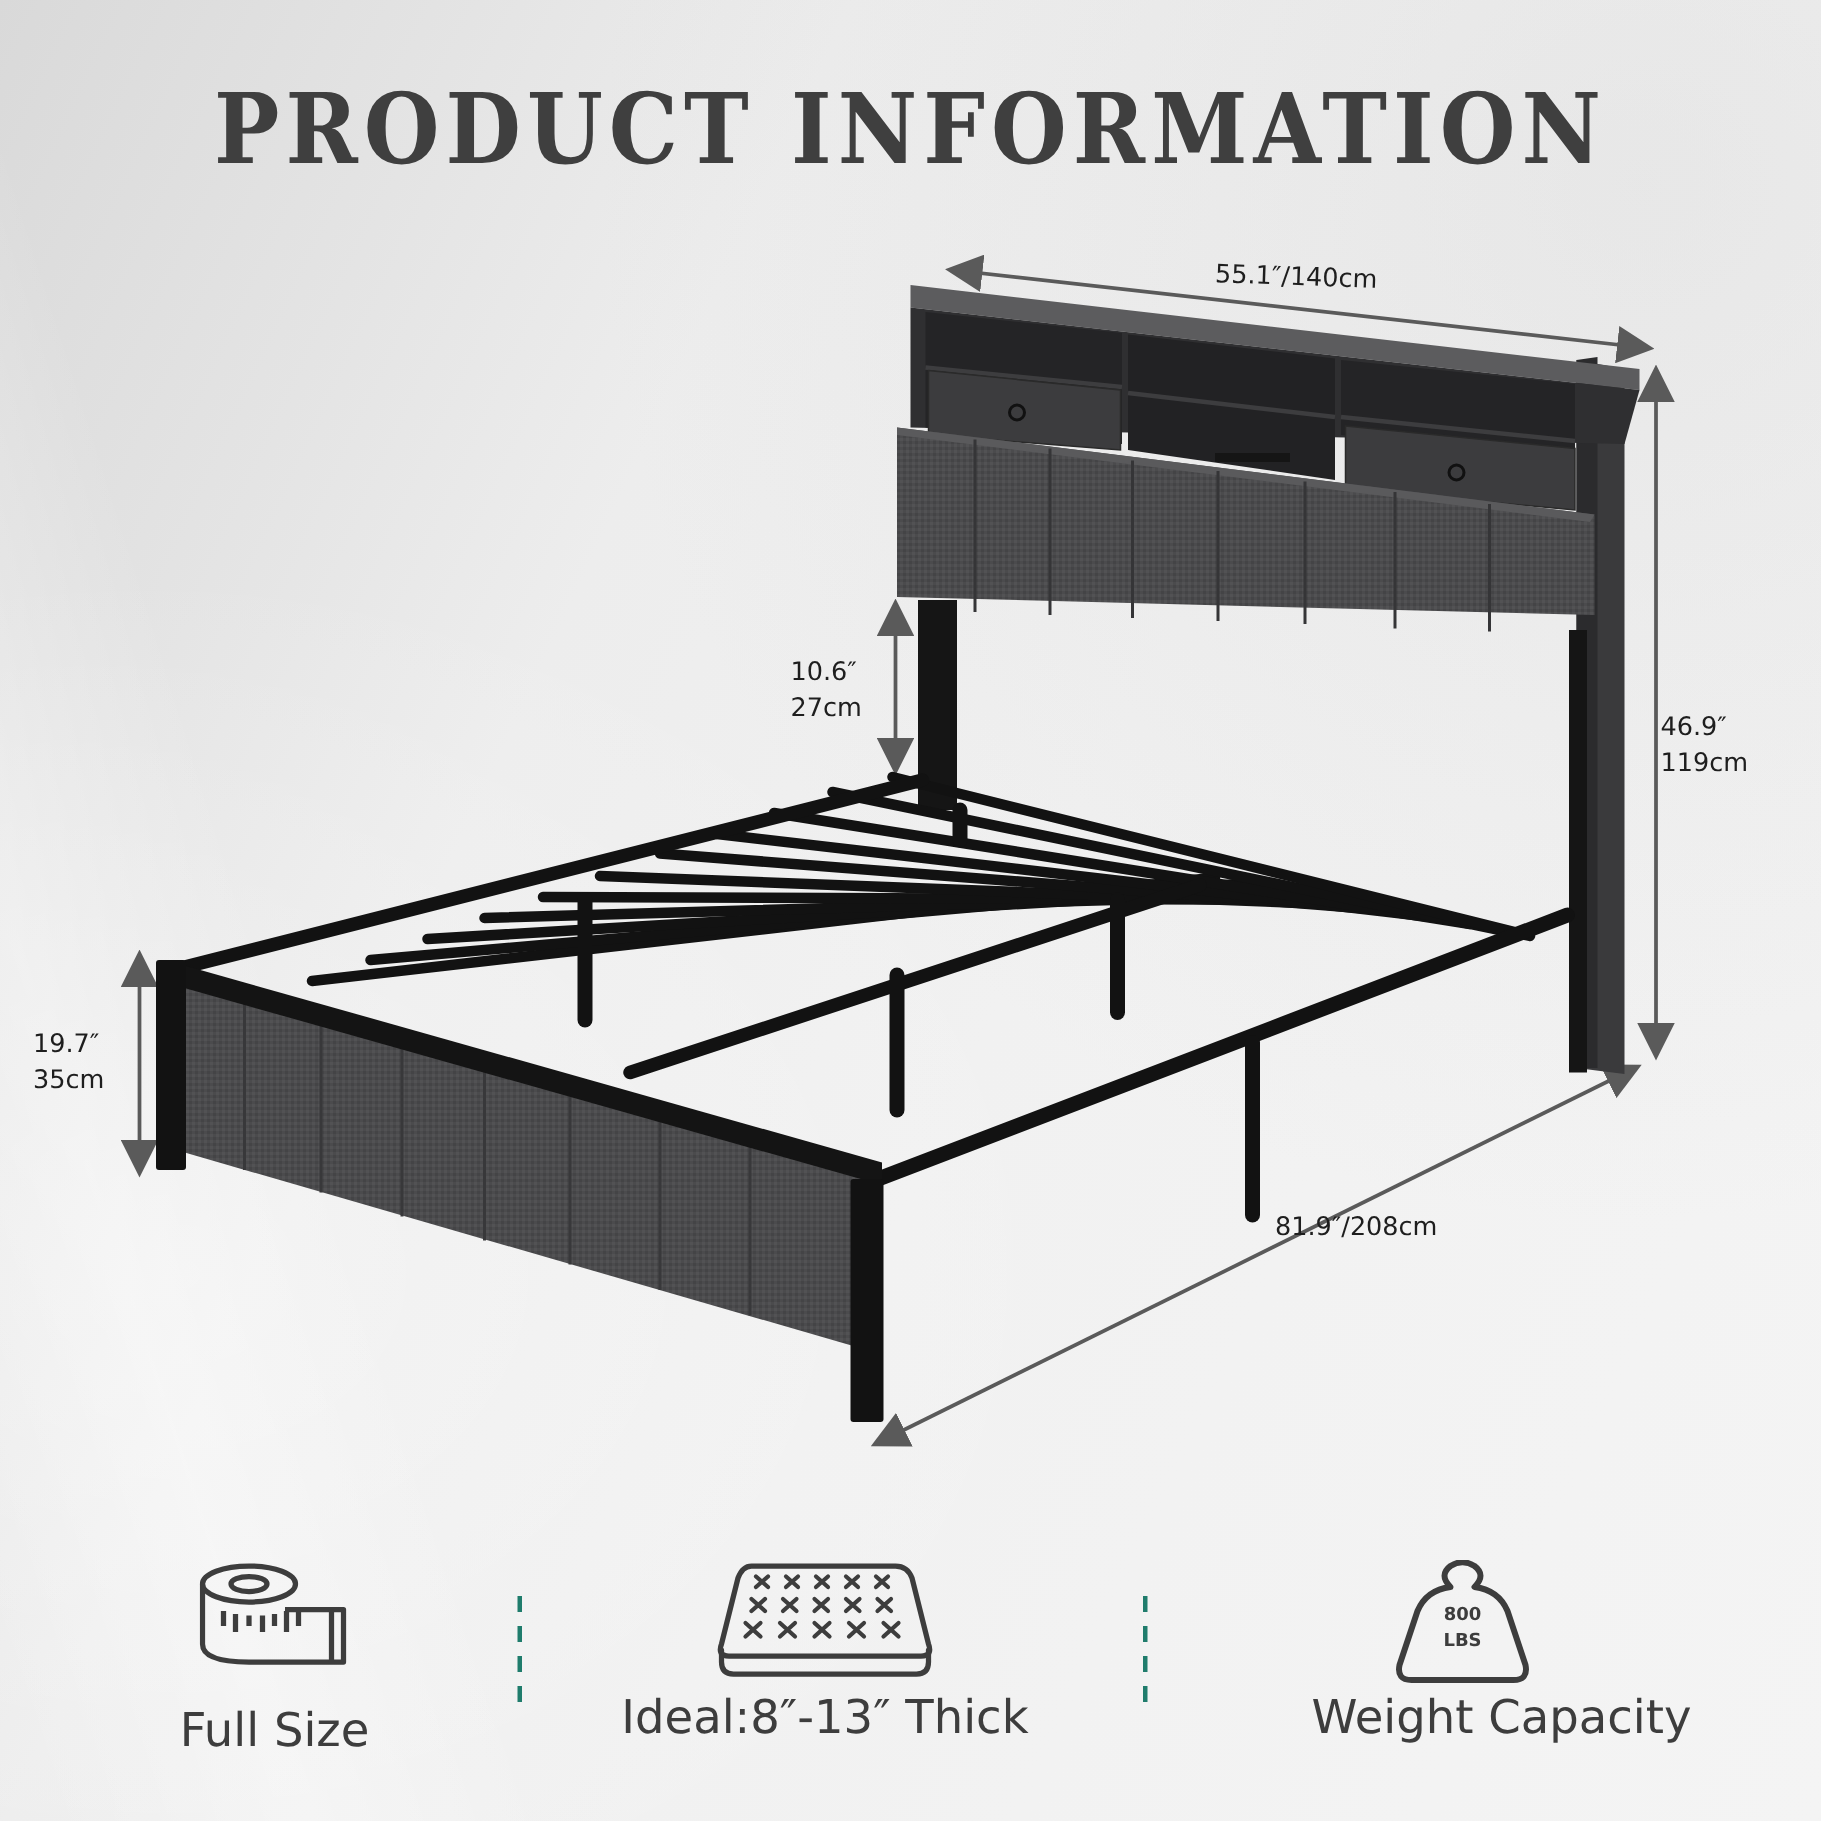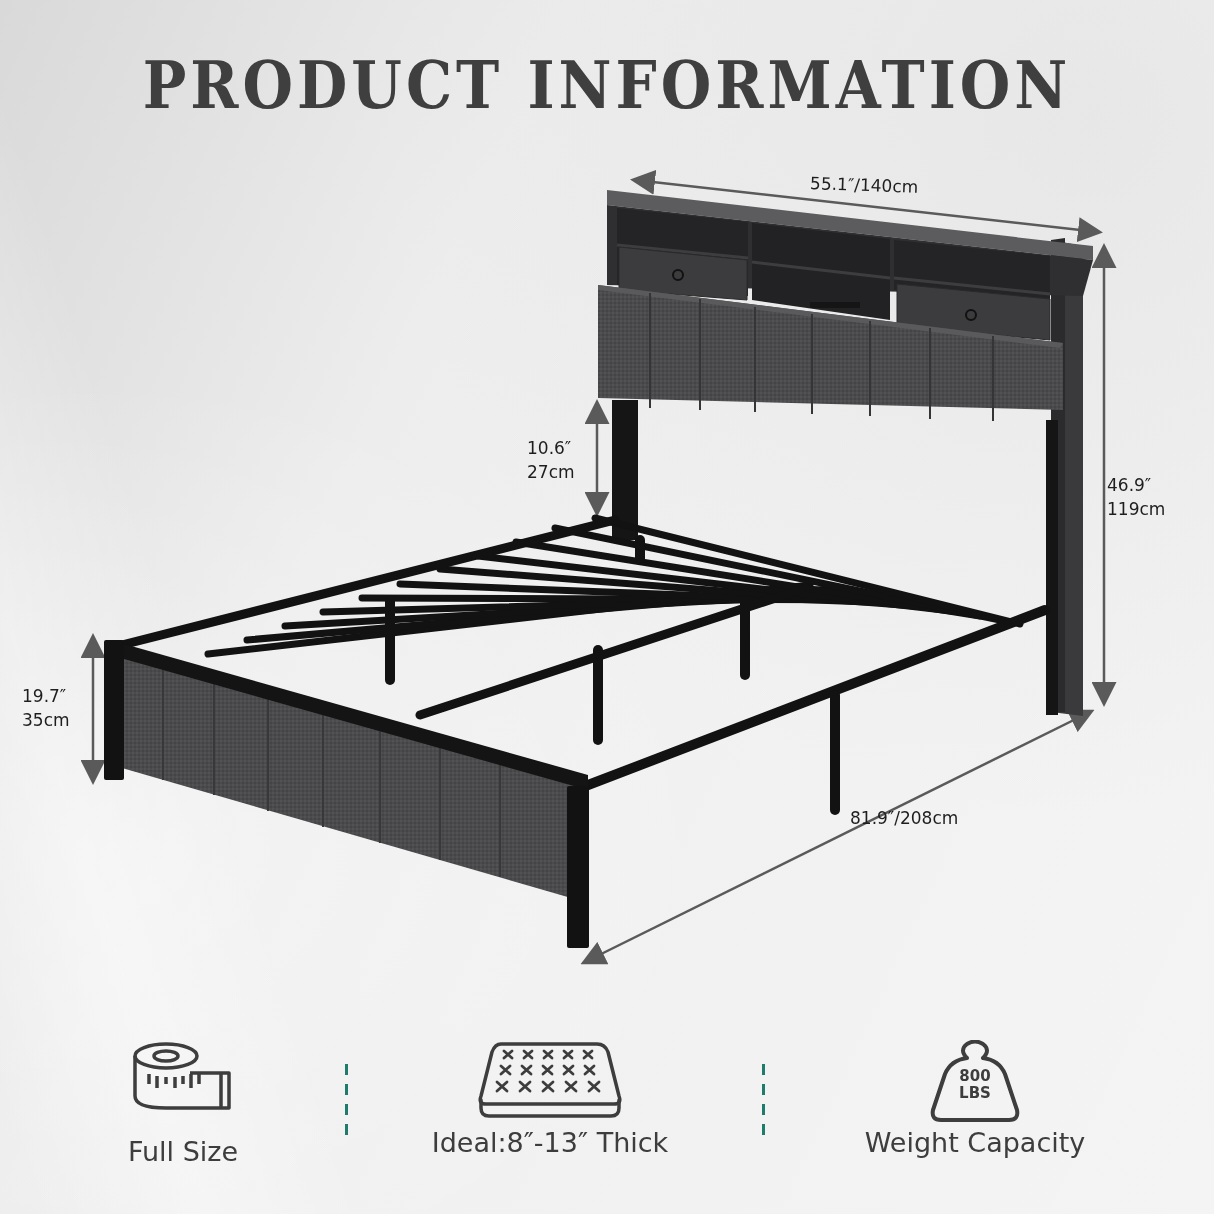--- a/index.html
+++ b/index.html
@@ -25,21 +25,21 @@
     font-size:58px; letter-spacing:4px; color:#3f3f3f;
     transform: scaleY(1.12);
   }
   svg.scene { position:absolute; left:0; top:0; }
   .dim {
     position:absolute; font-family: "DejaVu Sans", sans-serif;
     font-size:17px; color:#1e1e1e; line-height:24px; white-space:nowrap;
   }
   .feature-label {
     position:absolute; font-family: "DejaVu Sans", sans-serif;
-    font-size:27px; color:#3d3d3d; white-space:nowrap; text-align:center;
+    font-size:31px; color:#3d3d3d; white-space:nowrap; text-align:center;
   }
   .divider {
     position:absolute; width:3px; height:80px;
     background: repeating-linear-gradient(to bottom, #1f7c6c 0 11px, transparent 11px 20px);
   }
   .icon { position:absolute; }
 </style>
 </head>
 <body>
 
@@ -228,19 +228,19 @@
   <div class="feature-label" style="left:395px; width:310px; top:1127px;">Ideal:8″-13″ Thick</div>
 </div>
 
 <div class="divider" style="left:762px; top:1064px;"></div>
 
 <div>
   <div class="icon" style="left:929px; top:1040px; width:92px; height:84px;">
     <svg width="92" height="84" viewBox="0 0 92 84" style="position:absolute; left:0; top:0;">
       <path d="M38,18 Q30,10 38,4 Q46,-1 54,4 Q62,10 54,18 Q70,20 76,34 L88,70 Q90,80 80,80 H12 Q2,80 4,70 L16,34 Q22,20 38,18 Z" fill="none" stroke="#3d3d3d" stroke-width="4" stroke-linejoin="round"></path>
     </svg>
-    <div style="position:absolute; left:0; right:0; top:28px; text-align:center; font-family:'DejaVu Sans', sans-serif; font-weight:bold; font-size:15px; line-height:17px; color:#3d3d3d;">
+    <div style="position:absolute; left:0; right:0; top:28px; text-align:center; font-family:'DejaVu Sans', sans-serif; font-weight:bold; font-size:12px; line-height:17px; color:#3d3d3d;">
       <div>800</div>
       <div>LBS</div>
     </div>
   </div>
-  <div class="feature-label" style="left:830px; width:290px; top:1127px;">Weight Capacity</div>
+  <div class="feature-label" style="left:856px; width:290px; top:1127px;">Weight Capacity</div>
 </div>
 
 </body></html>

